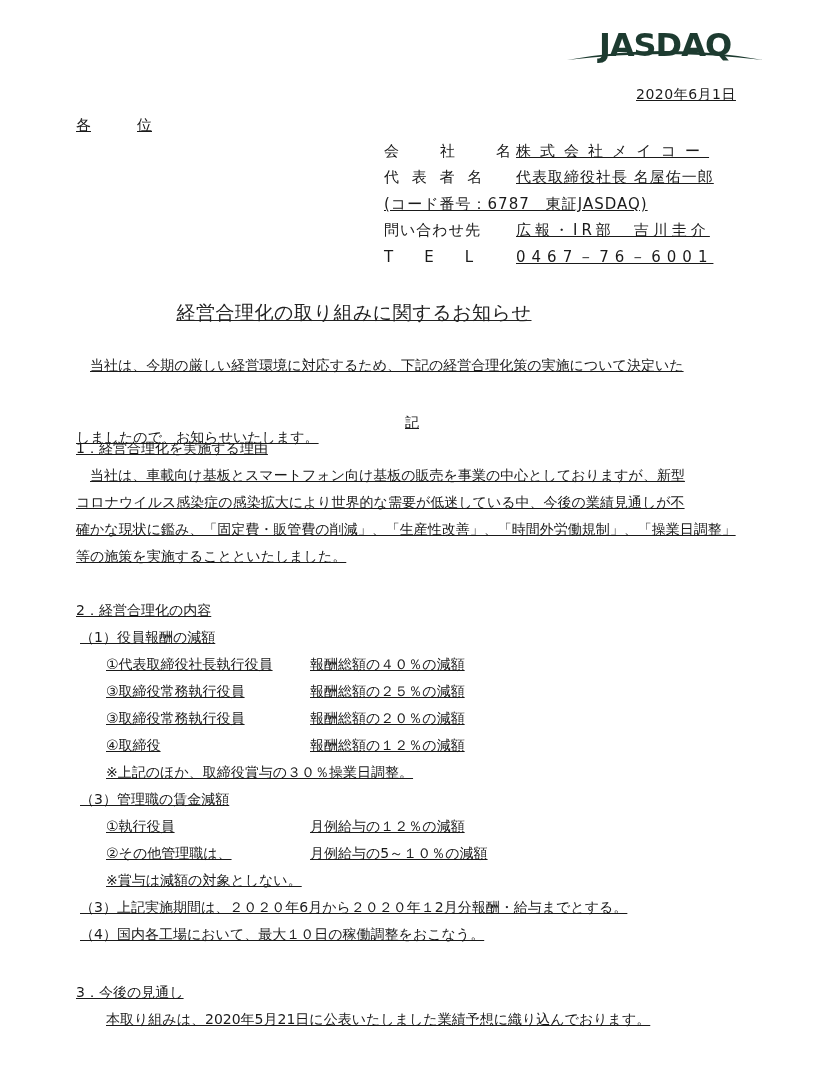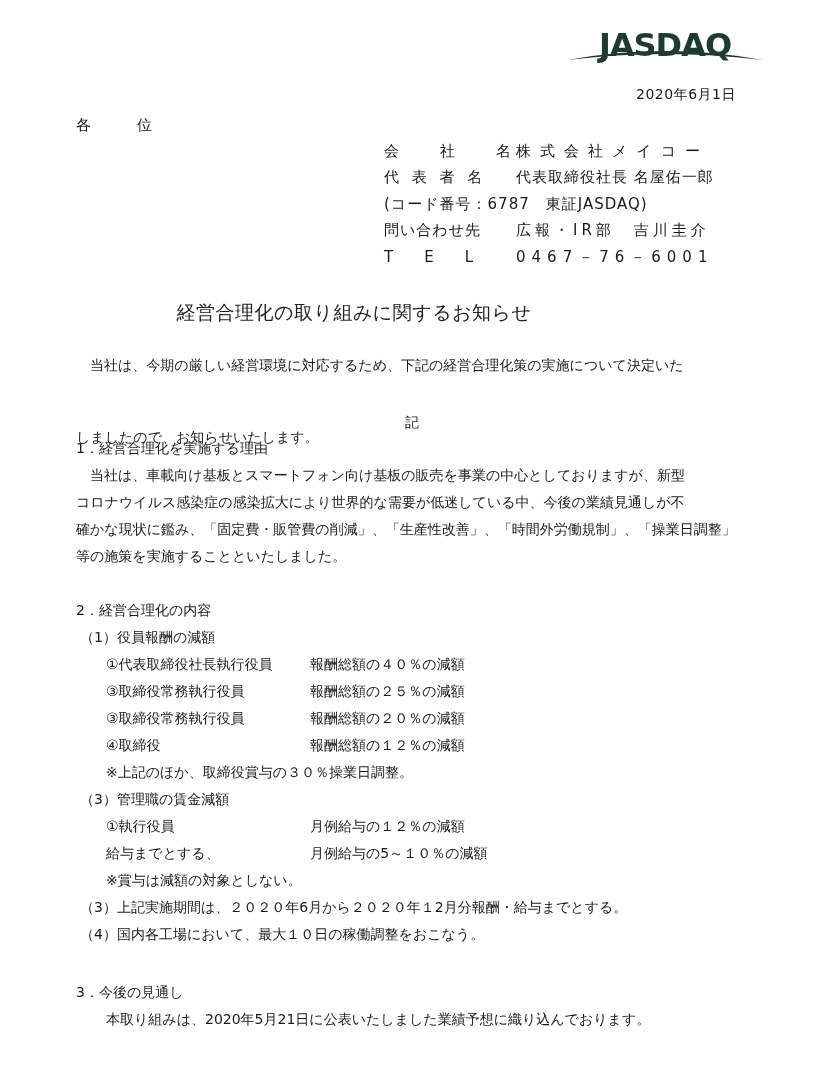--- a/index.html
+++ b/index.html
@@ -8,21 +8,21 @@
       background: #ffffff;
     }
     body {
       width: 824px;
       height: 1078px;
       position: relative;
       overflow: hidden;
       font-family: "DejaVu Sans", "Liberation Sans", sans-serif;
       color: #1a1a1a;
     }
-    .abs { position: absolute; white-space: nowrap; }
+    .abs { position: absolute; white-space: nowrap; text-decoration: underline; }
     .logo {
       left: 565px; top: 22px; width: 200px; height: 50px;
     }
     .logo svg { display: block; }
     .date { left: 636px; top: 86px; font-size: 14px; letter-spacing: 0.5px; }
     .addressee { left: 76px; top: 116px; font-size: 15px; }
     .addressee span.gap { display: inline-block; width: 46px; }
     .info { left: 384px; font-size: 15px; letter-spacing: 1px; }
     .info .lbl { display: inline-block; width: 132px; }
     .info .lbl-wide { letter-spacing: 13px; }
@@ -85,21 +85,21 @@
 <div class="abs body-text col2" style="top:683px;">報酬総額の２５％の減額</div>
 <div class="abs body-text" style="left:106px; top:710px;">③取締役常務執行役員</div>
 <div class="abs body-text col2" style="top:710px;">報酬総額の２０％の減額</div>
 <div class="abs body-text" style="left:106px; top:737px;">④取締役</div>
 <div class="abs body-text col2" style="top:737px;">報酬総額の１２％の減額</div>
 <div class="abs body-text" style="left:106px; top:764px;">※上記のほか、取締役賞与の３０％操業日調整。</div>
 
 <div class="abs body-text" style="left:80px; top:791px;">（3）管理職の賃金減額</div>
 <div class="abs body-text" style="left:106px; top:818px;">①執行役員</div>
 <div class="abs body-text col2" style="top:818px;">月例給与の１２％の減額</div>
-<div class="abs body-text" style="left:106px; top:845px;">給与までとする、</div>
+<div class="abs body-text" style="left:106px; top:845px;">②その他管理職は、</div>
 <div class="abs body-text col2" style="top:845px;">月例給与の5～１０％の減額</div>
 <div class="abs body-text" style="left:106px; top:872px;">※賞与は減額の対象としない。</div>
 
 <div class="abs body-text" style="left:80px; top:899px;">（3）上記実施期間は、２０２０年6月から２０２０年１2月分報酬・給与までとする。</div>
 <div class="abs body-text" style="left:80px; top:926px;">（4）国内各工場において、最大１０日の稼働調整をおこなう。</div>
 
 <div class="abs body-text" style="left:76px; top:984px;">3．今後の見通し</div>
 <div class="abs body-text" style="left:106px; top:1011px;">本取り組みは、2020年5月21日に公表いたしました業績予想に織り込んでおります。</div>
 
 <div class="abs watermark">头条@芯扒客</div>

